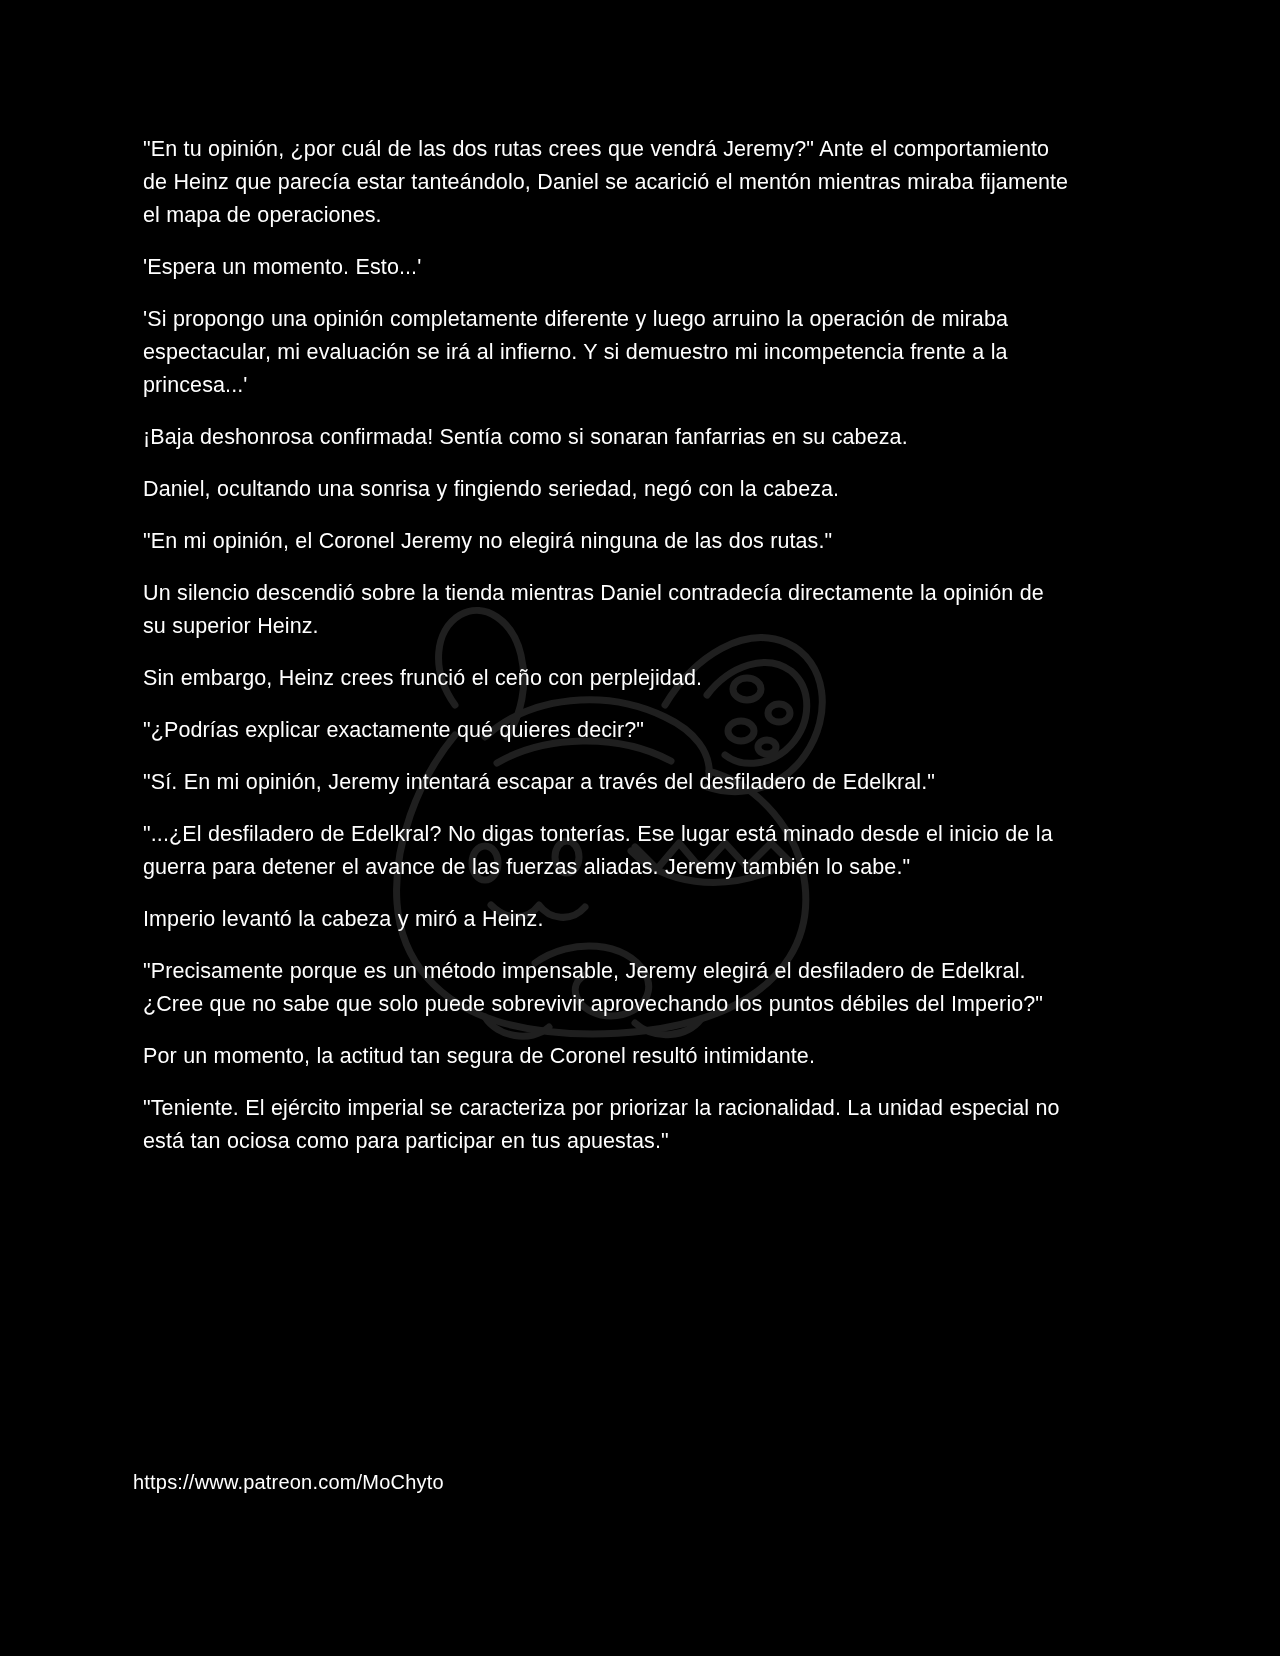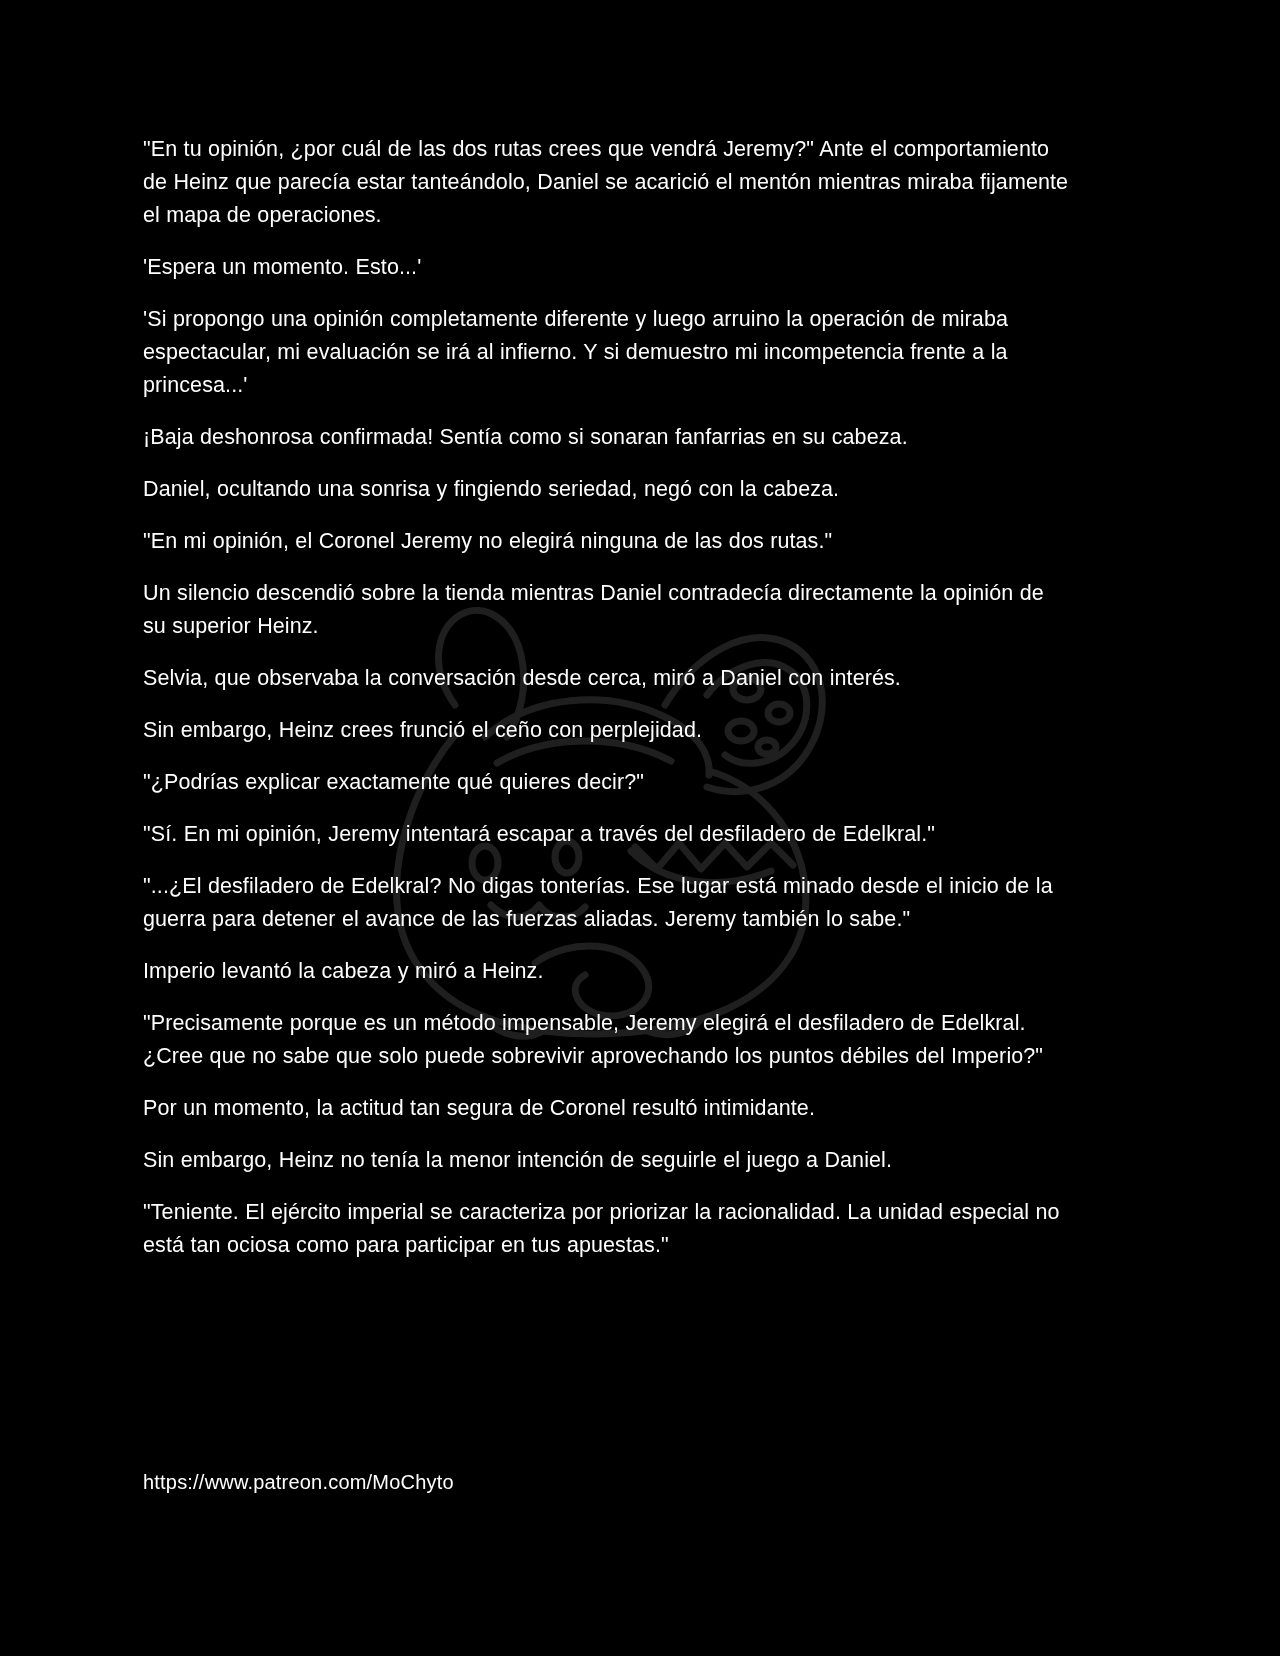--- a/index.html
+++ b/index.html
@@ -54,21 +54,21 @@
     font-size: 21.5px;
     line-height: 33px;
     letter-spacing: 0.1px;
     margin: 0 0 19px 0;
     text-align: left;
     word-spacing: 0.3px;
   }
 
   #footer-link {
     position: absolute;
-    left: 143px;
+    left: 133px;
     top: 1468px;
     color: #ffffff;
     font-size: 20px;
     line-height: 28px;
     letter-spacing: 0.2px;
   }
 </style>
 </head>
 <body>
 
@@ -111,27 +111,25 @@
 <div id="page">
 
   <div id="story">
     <p class="para">"En tu opinión, ¿por cuál de las dos rutas crees que vendrá Jeremy?" Ante el comportamiento de Heinz que parecía estar tanteándolo, Daniel se acarició el mentón mientras miraba fijamente el mapa de operaciones.</p>
     <p class="para">'Espera un momento. Esto...'</p>
     <p class="para">'Si propongo una opinión completamente diferente y luego arruino la operación de miraba espectacular, mi evaluación se irá al infierno. Y si demuestro mi incompetencia frente a la princesa...'</p>
     <p class="para">¡Baja deshonrosa confirmada! Sentía como si sonaran fanfarrias en su cabeza.</p>
     <p class="para">Daniel, ocultando una sonrisa y fingiendo seriedad, negó con la cabeza.</p>
     <p class="para">"En mi opinión, el Coronel Jeremy no elegirá ninguna de las dos rutas."</p>
     <p class="para">Un silencio descendió sobre la tienda mientras Daniel contradecía directamente la opinión de su superior Heinz.</p>
-    <p class="para">Selvia, que observaba la conversación desde cerca, miró a Daniel con interés.</p>
     <p class="para">Sin embargo, Heinz crees frunció el ceño con perplejidad.</p>
     <p class="para">"¿Podrías explicar exactamente qué quieres decir?"</p>
     <p class="para">"Sí. En mi opinión, Jeremy intentará escapar a través del desfiladero de Edelkral."</p>
     <p class="para">"...¿El desfiladero de Edelkral? No digas tonterías. Ese lugar está minado desde el inicio de la guerra para detener el avance de las fuerzas aliadas. Jeremy también lo sabe."</p>
     <p class="para">Imperio levantó la cabeza y miró a Heinz.</p>
     <p class="para">"Precisamente porque es un método impensable, Jeremy elegirá el desfiladero de Edelkral. ¿Cree que no sabe que solo puede sobrevivir aprovechando los puntos débiles del Imperio?"</p>
     <p class="para">Por un momento, la actitud tan segura de Coronel resultó intimidante.</p>
-    <p class="para">Sin embargo, Heinz no tenía la menor intención de seguirle el juego a Daniel.</p>
     <p class="para">"Teniente. El ejército imperial se caracteriza por priorizar la racionalidad. La unidad especial no está tan ociosa como para participar en tus apuestas."</p>
   </div>
 
   <div id="footer-link">https://www.patreon.com/MoChyto</div>
 
 </div>
 
 </body></html>

